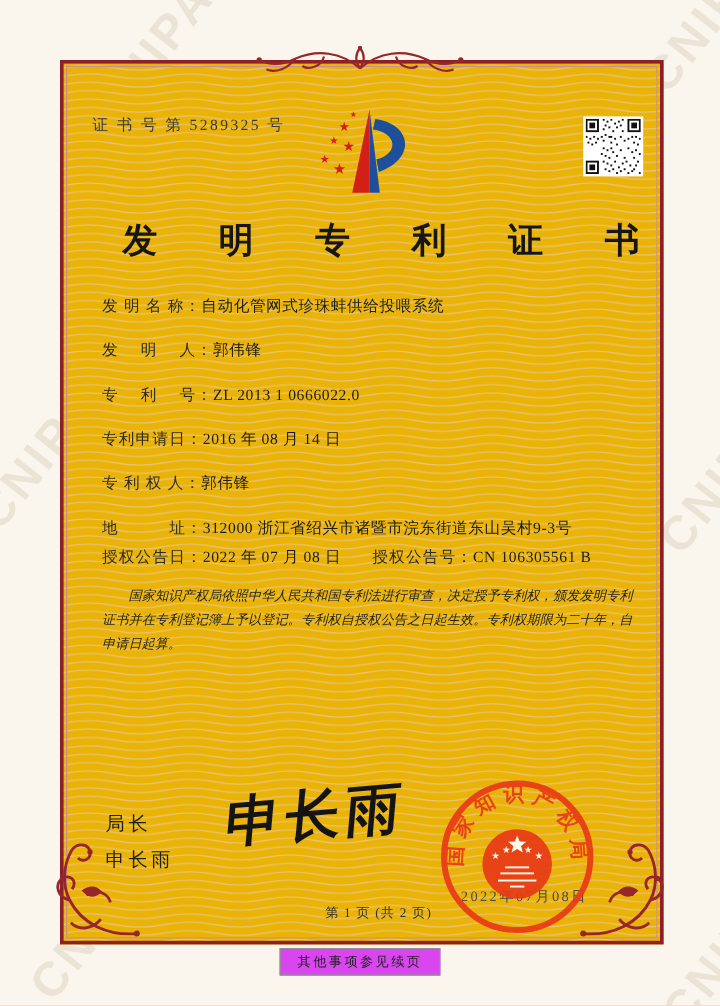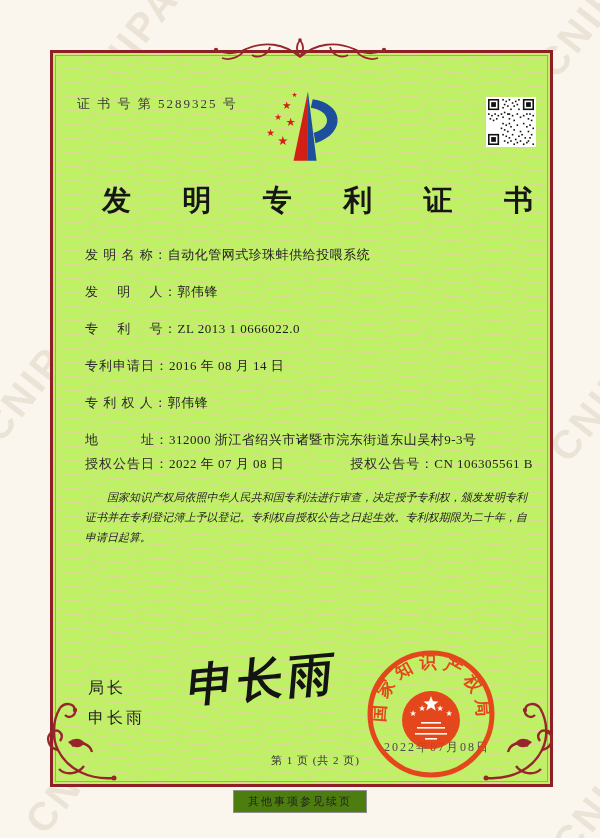--- a/index.html
+++ b/index.html
@@ -4,56 +4,56 @@
 <style>
   html,body{margin:0;padding:0;}
   body{width:600px;height:838px;background:#fbf6ed;font-family:"Liberation Serif","DejaVu Serif",serif;}
   #page{position:relative;width:600px;height:838px;overflow:hidden;background:#fbf6ed;}
 
   
   .wm{position:absolute;font:700 40px "Liberation Sans",sans-serif;color:rgba(125,98,62,.13);
       transform:rotate(-52deg);letter-spacing:3px;z-index:1;pointer-events:none;white-space:nowrap;}
 
   
-  .frame{position:absolute;left:50px;top:50px;width:497px;height:731px;border:3px solid #8d2026;z-index:2;background:#bef264;}
+  .frame{position:absolute;left:50px;top:50px;width:497px;height:731px;border:3px solid #8d2026;z-index:2;background:#eab308;}
   .frame-inner{position:absolute;inset:2px;border:1px solid #c89090;pointer-events:none;}
   .waves{position:absolute;inset:0;opacity:.65;z-index:0;}
 
   .content{position:absolute;inset:0;z-index:3;}
 
   
   .cert-no{position:absolute;left:24px;top:42px;font-size:13px;letter-spacing:2px;color:#3a3a3a;}
   .logo{position:absolute;left:205px;top:34px;width:96px;height:82px;}
   .qr{position:absolute;left:433px;top:44px;width:46px;height:46px;background:#fff;padding:2px;}
   .title{position:absolute;left:0;top:128px;width:100%;text-align:right;font-size:29px;font-weight:700;
          letter-spacing:17px;text-indent:17px;color:#161616;font-family:Liberation Mono, monospace;}
 
   
   .fields{position:absolute;left:32px;top:192px;width:442px;font-size:13px;color:#1c1c1c;}
   .frow{display:flex;margin-bottom:18px;line-height:19px;white-space:nowrap;text-align:center;}
   .flabel{flex:none;letter-spacing:1px;color:#2a2a2a;}
   .fvalue{letter-spacing:.5px;}
-  .grant-row{display:flex;margin-top:4px;gap:40px;}
+  .grant-row{display:flex;margin-top:4px;}
   .grant-row .pair{margin-right:26px;white-space:nowrap;}
 
   
   .paras{position:absolute;left:32px;top:434px;width:442px;font-size:11px;line-height:1.82;color:#232323;
          text-align:justify;font-style:italic;}
   .paras p{margin:0;text-indent:2em;}
 
   
   .signer{position:absolute;left:35px;top:620px;font-size:16px;color:#1e1e1e;line-height:30px;letter-spacing:3px;font-style:normal;}
   .signature{position:absolute;left:135px;top:596px;font-size:46px;font-weight:700;color:#141414;
              transform:rotate(-5deg) skewX(-10deg);letter-spacing:4px;white-space:nowrap;}
   .seal-date{position:absolute;left:306px;top:686px;width:156px;font-size:12px;letter-spacing:2px;color:#4a4a4a;text-align:center;}
   .seal{position:absolute;left:312px;top:595px;width:132px;height:132px;opacity:.93;}
 
   
   .page-no{position:absolute;left:14px;top:700px;width:100%;text-align:center;font-size:11px;letter-spacing:1px;color:#333;}
-  .cont-note{position:absolute;left:50%;top:790px;transform:translateX(-50%);background:#4d7c0f;border:1px solid #8f8f8f;
+  .cont-note{position:absolute;left:50%;top:790px;transform:translateX(-50%);background:#d946ef;border:1px solid #8f8f8f;
              padding:3px 14px;font-size:11px;letter-spacing:2px;color:#222;z-index:4;}
 
   
   .orn-top{position:absolute;left:210px;top:35px;z-index:3;}
   .orn-bl{position:absolute;left:38px;top:700px;z-index:3;}
   .orn-br{position:absolute;left:482px;top:700px;z-index:3;transform:scaleX(-1);}
 </style>
 </head>
 <body>
 

